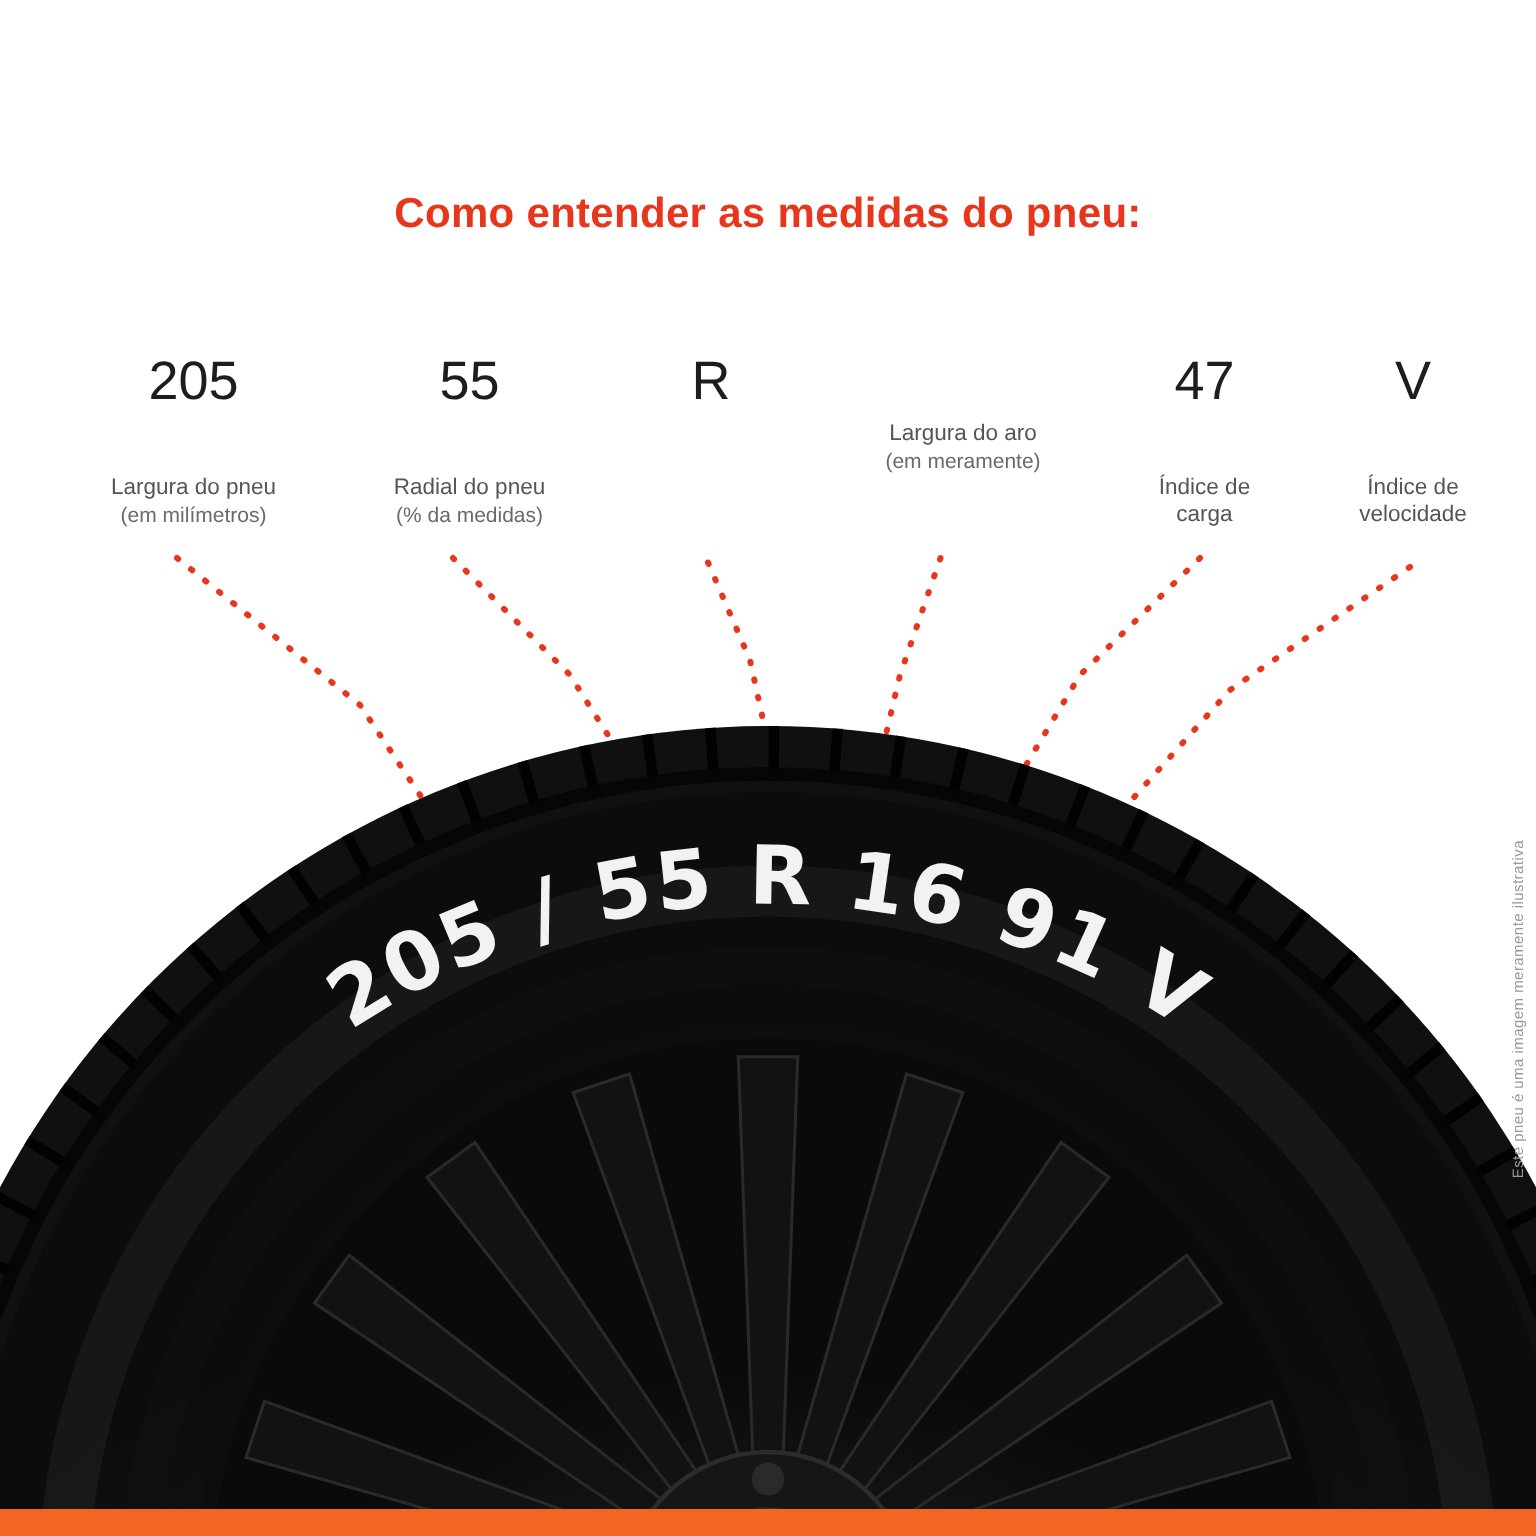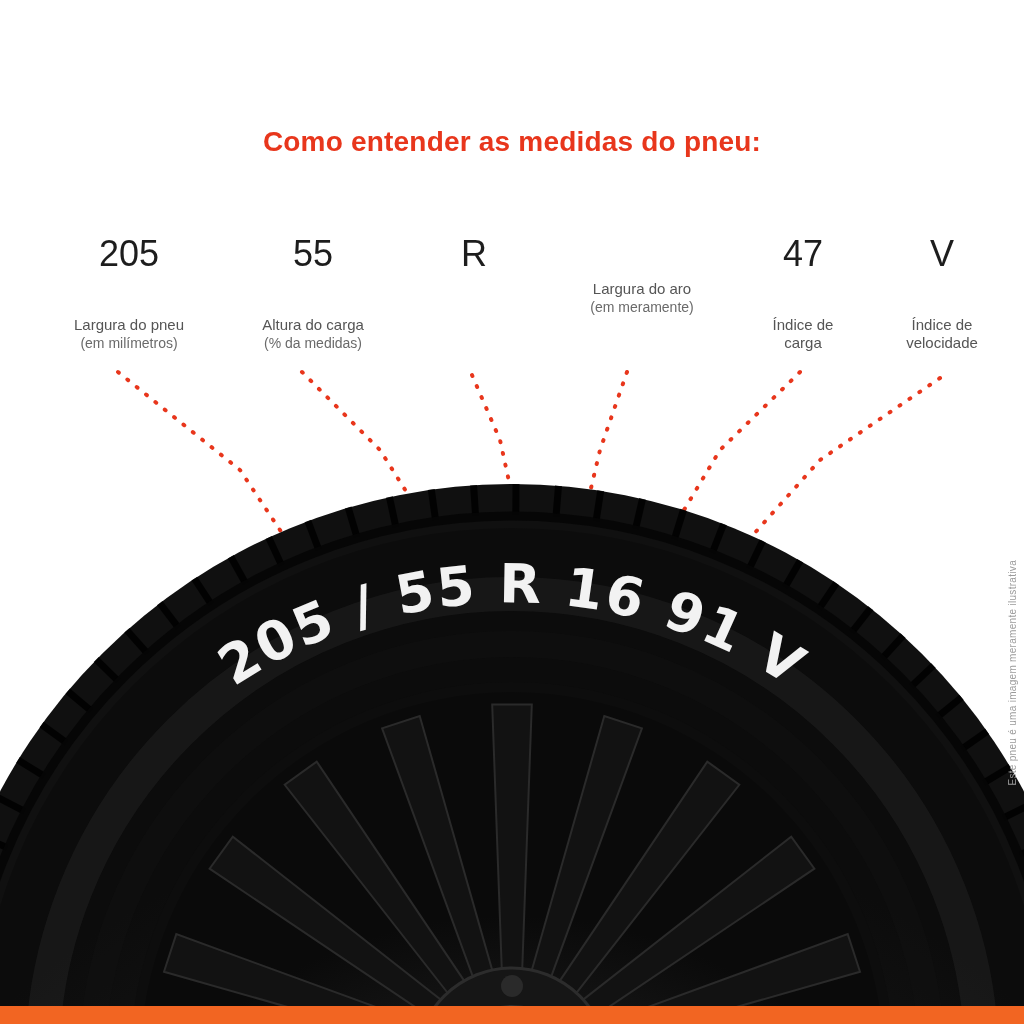--- a/index.html
+++ b/index.html
@@ -94,21 +94,21 @@
   <div class="legend">
 
     <div class="leg leg-0">
       <div class="code">205</div>
       <div class="lbl">Largura do pneu</div>
       <div class="sub">(em milímetros)</div>
     </div>
 
     <div class="leg leg-1">
       <div class="code">55</div>
-      <div class="lbl">Altura do carga</div>
+      <div class="lbl">Radial do pneu</div>
       <div class="sub">(% da medidas)</div>
     </div>
 
     <div class="leg leg-2">
       <div class="code">R</div>
       <div class="sub"></div>
     </div>
 
     <div class="leg leg-3">
       <div class="lbl">Largura do aro</div>

